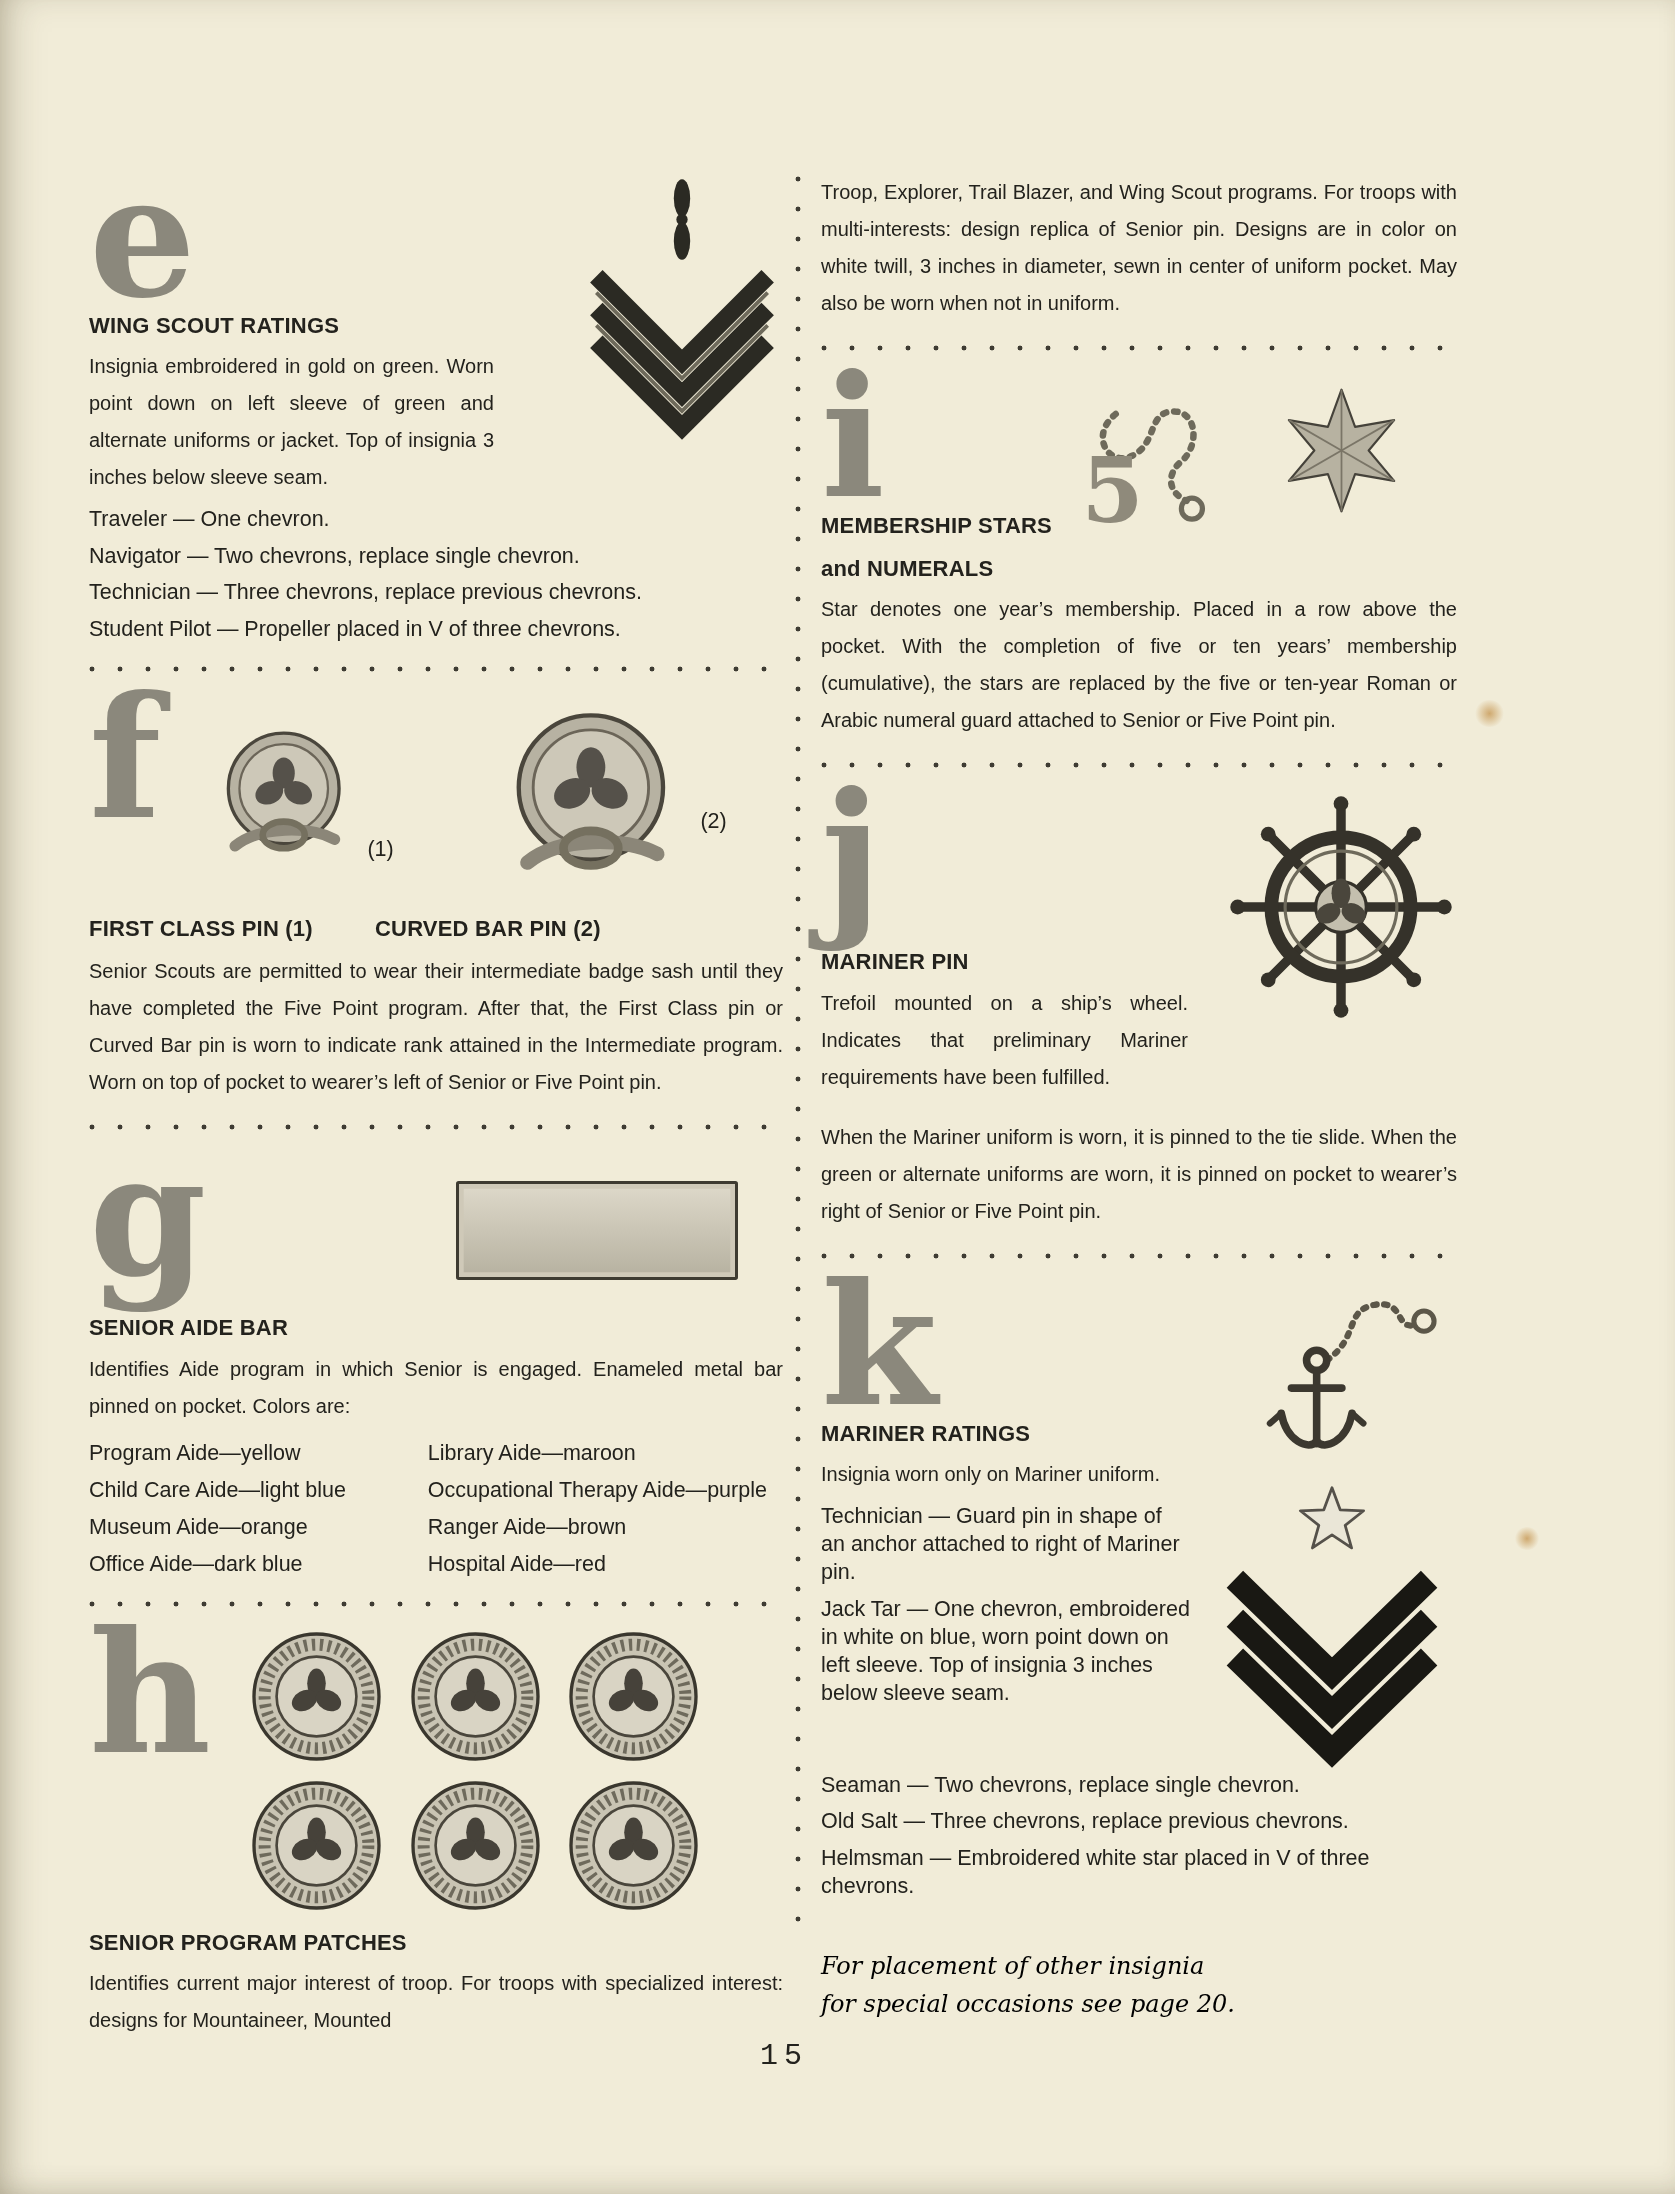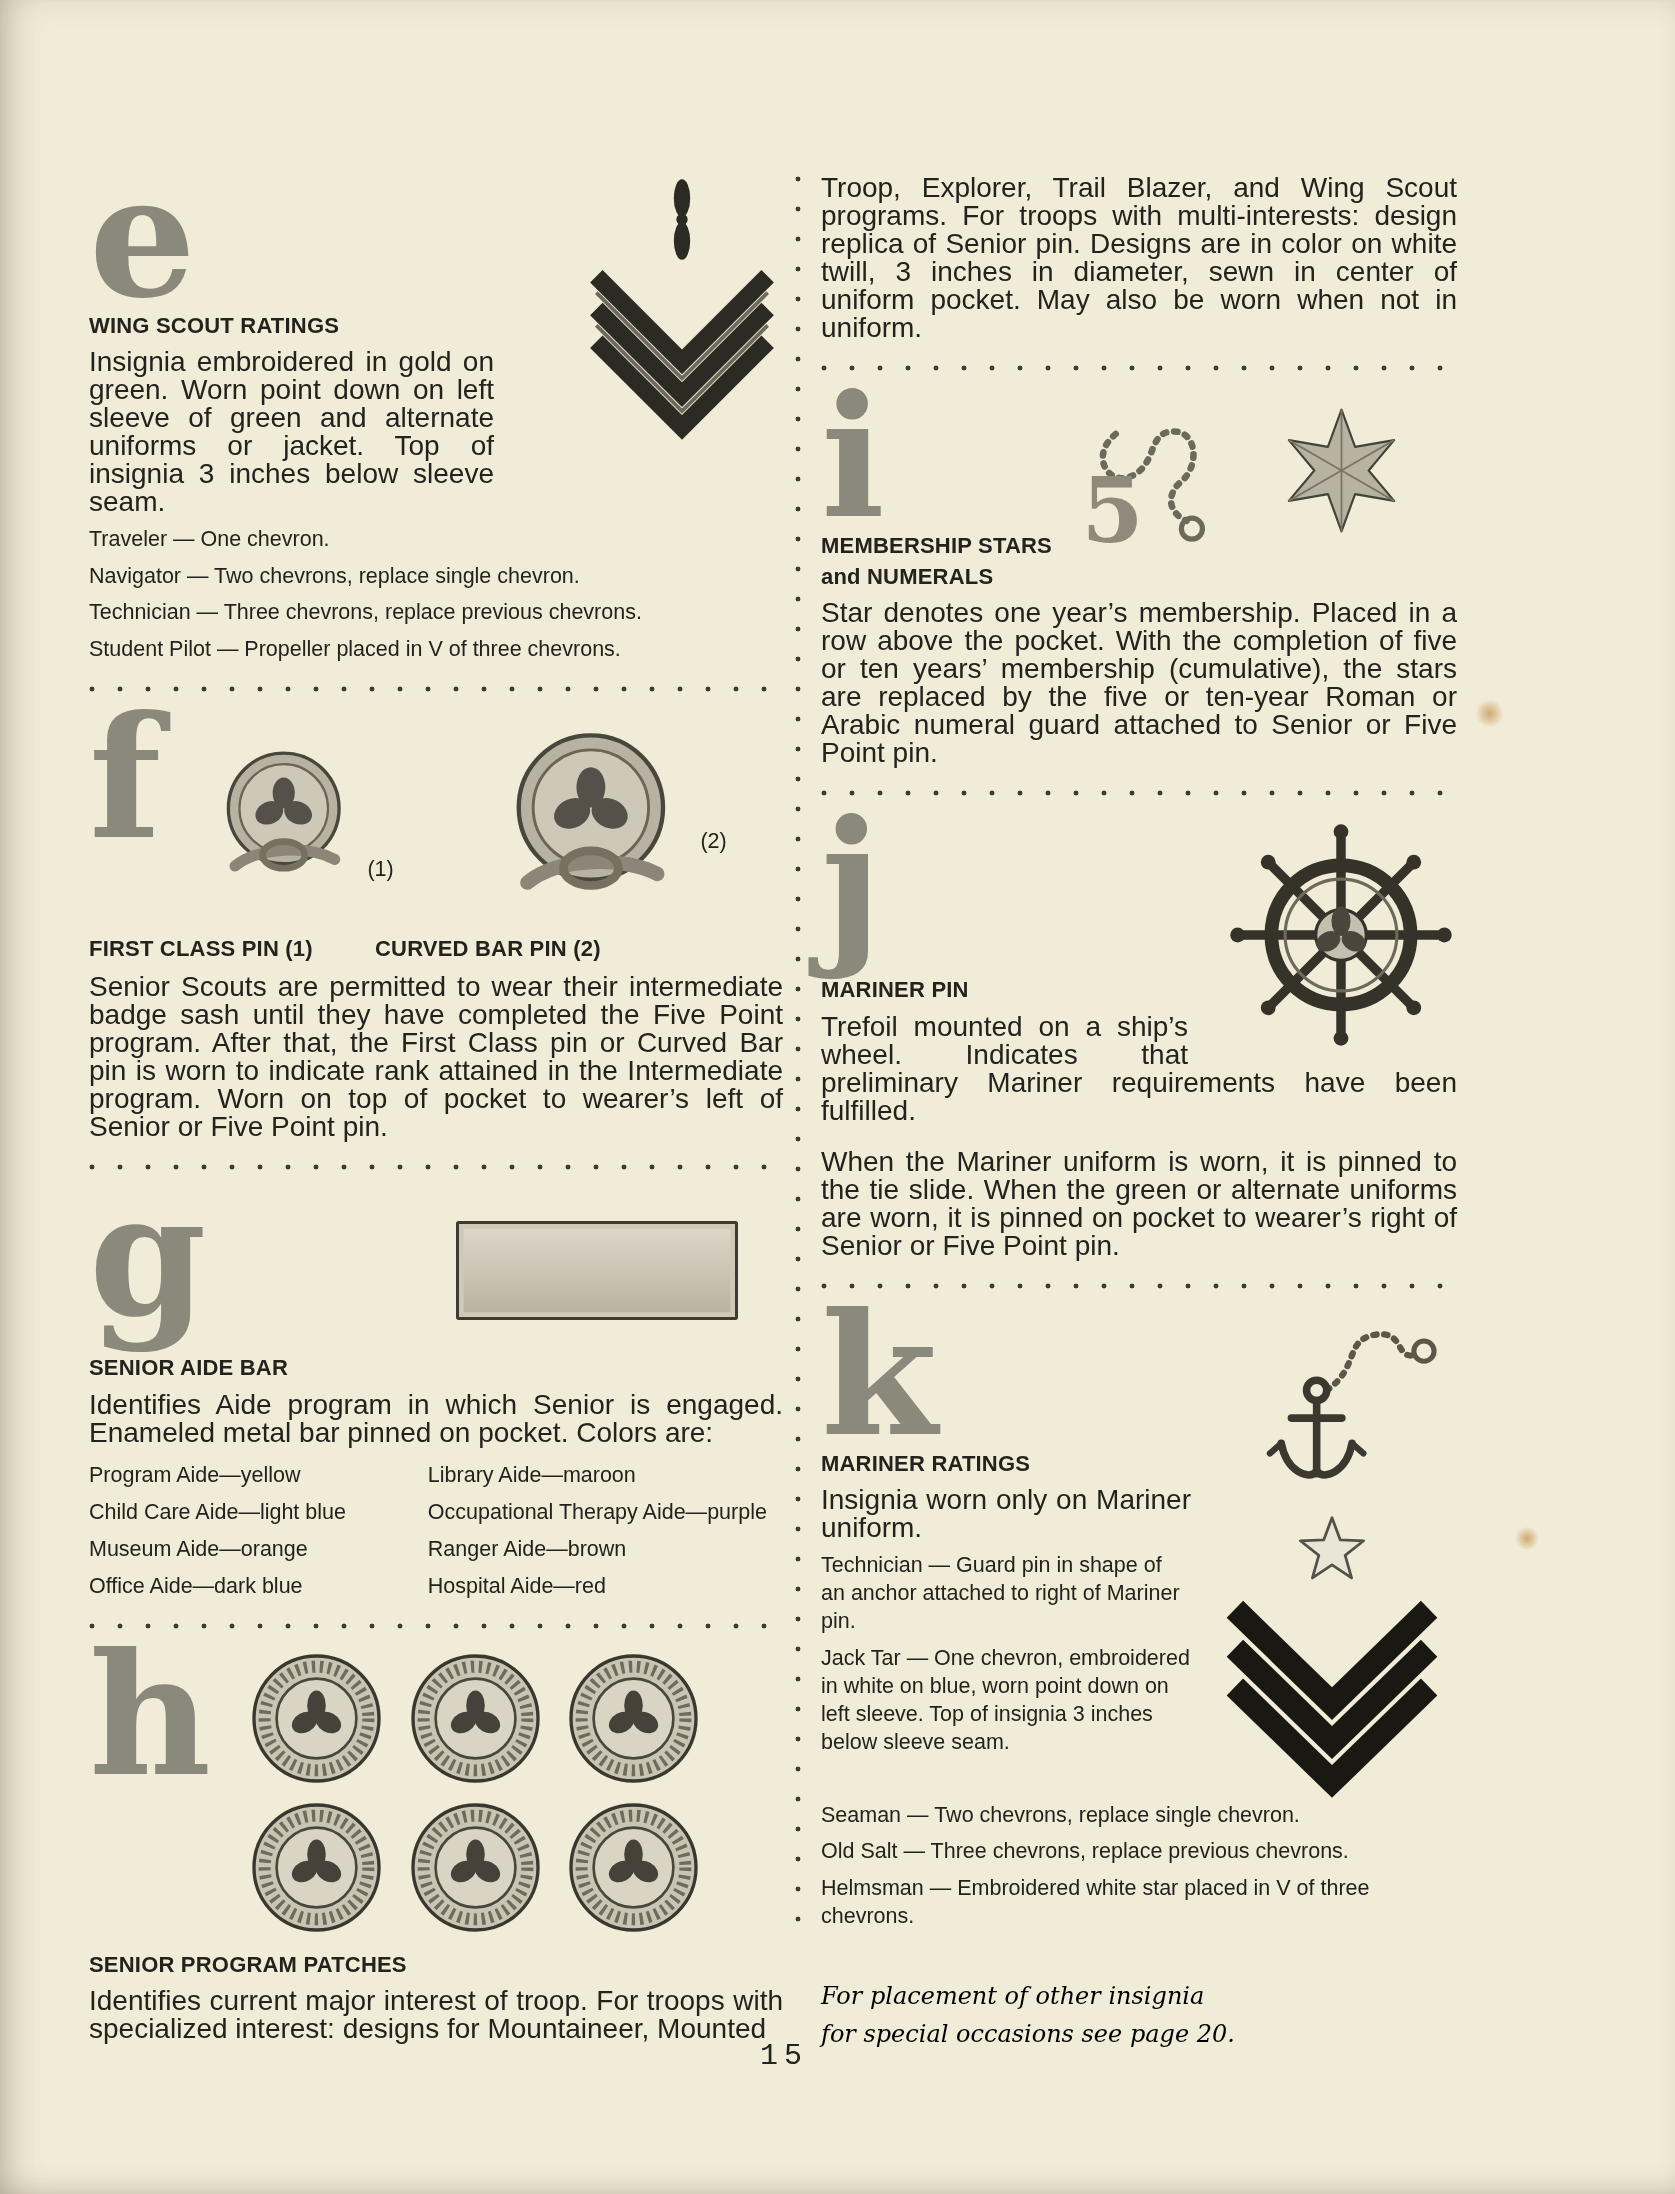--- a/index.html
+++ b/index.html
@@ -21,42 +21,42 @@
   .hdots{
     height:6px;margin:23px 0;
     background-image:radial-gradient(circle at 3px 3px,#3f3c33 2.2px,rgba(0,0,0,0) 2.7px);
     background-size:28px 6px;background-repeat:repeat-x;
   }
   .big-letter{
     font-family:"DejaVu Serif","Liberation Serif",serif;font-weight:bold;
     font-size:168px;line-height:0.75;color:#8b887c;
   }
   .heading{font-size:22px;line-height:27px;font-weight:bold;letter-spacing:0.2px;margin:12px 0 9.4px;}
-  .body{font-size:28px;line-height:28px;text-align:justify;margin:0;}
+  .body{font-size:20px;line-height:37px;text-align:justify;margin:0;}
   .line{font-size:21.5px;line-height:28px;margin:8.7px 0 0;}
   .term{font-weight:normal;}
   .fr{float:right;}
   .fig-label{font-size:21.5px;color:#23221d;}
   .aide-bar{
     width:276px;height:93px;border:3.4px solid #3e3b31;border-radius:2.7px;
     background:linear-gradient(180deg,#ded9ca,#b6b1a0);
     box-shadow:inset 0 0 0 4.7px #cfc9b8;
   }
   .color-grid{display:grid;grid-template-columns:1fr 1.08fr;column-gap:10px;margin-top:5.4px;}
   .color-item{font-size:21.5px;line-height:27px;margin-top:10px;}
   .patch-grid{display:grid;grid-template-columns:repeat(3,133px);gap:16px 25.6px;margin-left:39px;}
   .footnote{font-family:"DejaVu Serif","Liberation Serif",serif;font-style:italic;
     font-size:24px;line-height:38px;color:#000000;margin:0;}
   .page-number{
     position:absolute;top:2039px;left:0;width:1568px;text-align:center;
     font-family:Liberation Mono, monospace;font-size:30px;letter-spacing:6px;color:#23221d;
   }
   .stain{position:absolute;border-radius:50%;pointer-events:none;}
   h3{margin:0;} h3.heading{margin:12px 0 9.4px;}
-  .heading.tight-top{margin-top:4px;}
+  .heading.tight-top{margin-top:16px;}
   .heading.tight-bottom{margin-bottom:0;}
 </style>
 </head>
 <body>
 
 <svg width="0" height="0" style="position:absolute" aria-hidden="true">
   <defs>
     <symbol id="pin" viewBox="0 0 140 140">
       <circle cx="72" cy="60" r="50" fill="#b7b2a2" stroke="#4a463c" stroke-width="3"></circle>
       <circle cx="72" cy="60" r="40" fill="#cdc8b8" stroke="#6b6558" stroke-width="2"></circle>

